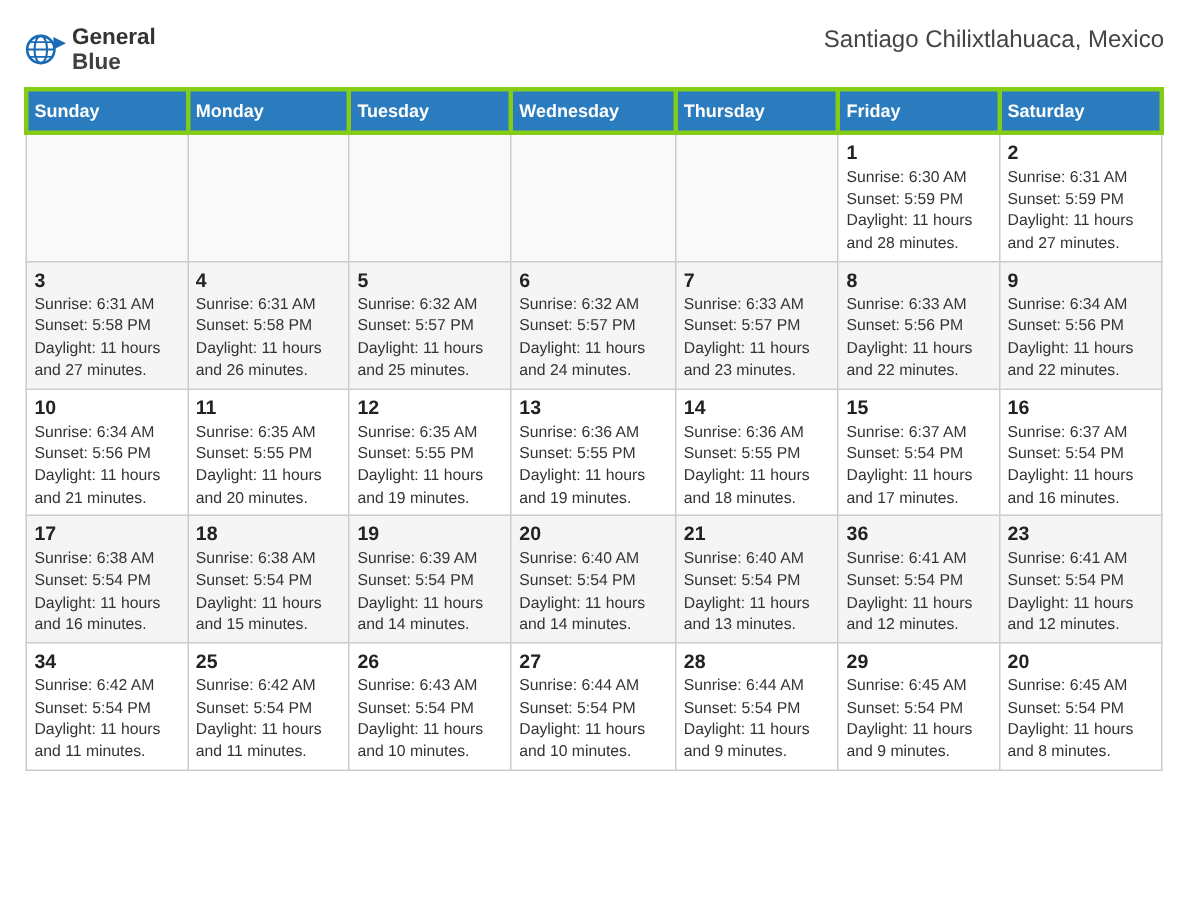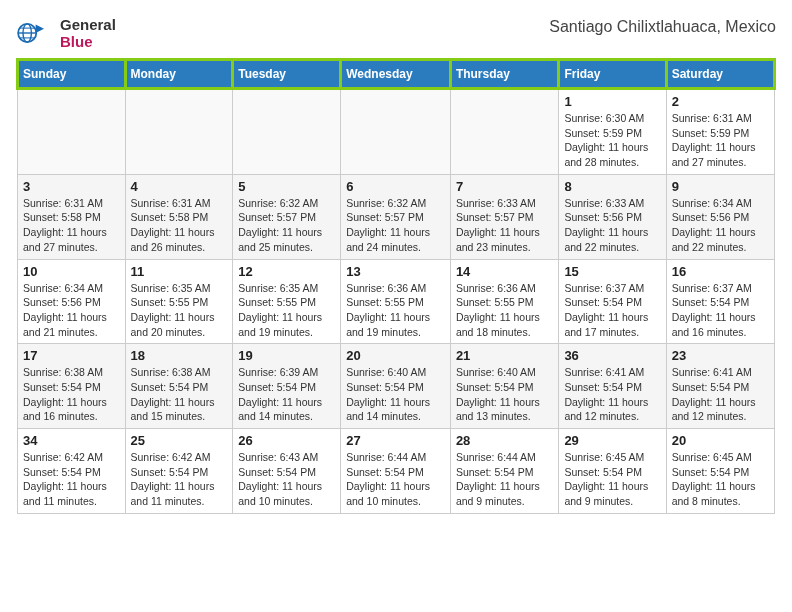--- a/index.html
+++ b/index.html
@@ -12,21 +12,21 @@
     }
     .header {
       display: flex;
       align-items: flex-start;
       justify-content: space-between;
       margin-bottom: 8px;
     }
     .logo {
       display: flex;
       align-items: center;
-      gap: 16px;
+      gap: 4px;
     }
     .logo-icon {
       width: 28px;
       height: 28px;
     }
     .title-block {
       text-align: right;
     }
     .month-title {
       font-size: 36px;
@@ -94,21 +94,21 @@
       <circle cx="16" cy="20" r="13" fill="none" stroke="#1a6bb5" stroke-width="2.5"></circle>
       <ellipse cx="16" cy="20" rx="6" ry="13" fill="none" stroke="#1a6bb5" stroke-width="2"></ellipse>
       <line x1="3" y1="20" x2="29" y2="20" stroke="#1a6bb5" stroke-width="2"></line>
       <line x1="5" y1="13" x2="27" y2="13" stroke="#1a6bb5" stroke-width="1.5"></line>
       <line x1="5" y1="27" x2="27" y2="27" stroke="#1a6bb5" stroke-width="1.5"></line>
 
       <polygon points="28,8 40,14 28,20" fill="#1a6bb5"></polygon>
     </svg>
     <div>
       <div style="font-size:15px; font-weight:bold; color:#333;">General</div>
-      <div style="font-size:15px; font-weight:bold; color:#be185d;">Blue</div>
+      <div style="font-size:15px; font-weight:bold; color:#404040;">Blue</div>
     </div>
   </div>
   <div class="title-block">
     <div class="location-title">Santiago Chilixtlahuaca, Mexico</div>
   </div>
 </div>
 
 <table class="calendar">
   <thead>
     <tr id="weekday-header">

